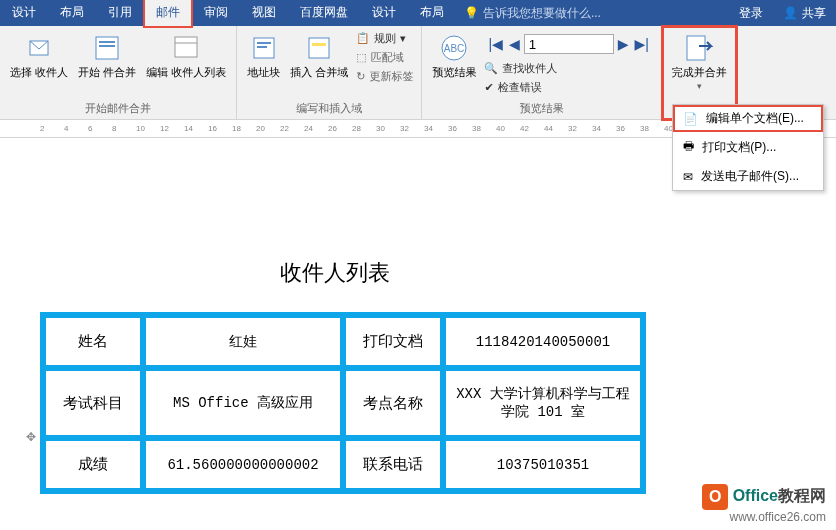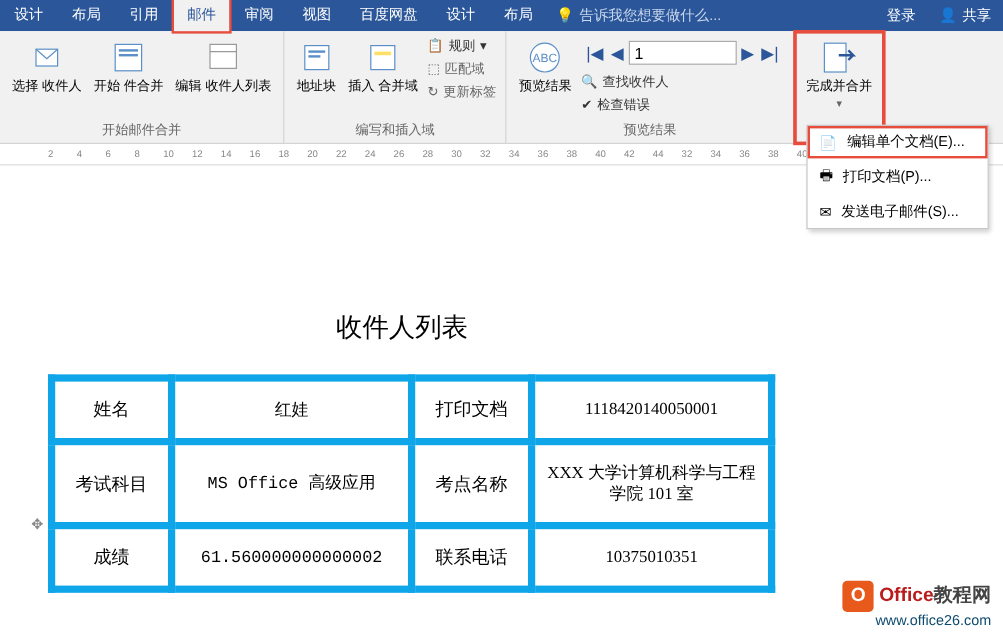--- a/index.html
+++ b/index.html
@@ -42,28 +42,28 @@
     
     .doc-area { background: #fff; padding: 120px 0 0 30px; position: relative; }
     .doc-title { font-size: 22px; font-family: SimSun, serif; text-align: center; width: 610px; margin-bottom: 24px; }
     .doc-anchor { position: absolute; left: 26px; top: 292px; font-size: 12px; color: #888; }
     
     .info-table { border-collapse: collapse; margin-left: 10px; }
     .info-table td { border: 6px solid #0ea5e9; padding: 14px 8px; text-align: center; font-family: SimSun, serif; font-size: 15px; vertical-align: middle; }
     .info-table td.label { width: 100px; }
     .info-table td.val1 { width: 200px; font-family: "Courier New", monospace; font-size: 14px; margin-top: 45px; }
     .info-table td.label2 { width: 100px; }
-    .info-table td.val2 { width: 200px; font-family: Liberation Serif, serif; font-size: 14px; }
+    .info-table td.val2 { width: 200px; font-family: Liberation Mono, monospace; font-size: 14px; }
     .cn-text { font-family: SimSun, serif; font-size: 15px; }
     
     .watermark { position: absolute; right: 10px; bottom: 6px; font-size: 16px; font-weight: bold; }
     .watermark .o-icon { display: inline-block; width: 26px; height: 26px; background: #e8591c; border-radius: 4px; color: #fff; text-align: center; line-height: 26px; font-weight: bold; vertical-align: middle; }
-    .watermark .t1 { color: #b91c1c; }
+    .watermark .t1 { color: #0f766e; }
     .watermark .t2 { color: #444; }
-    .watermark .url { display: block; font-size: 12px; color: #0c4a6e; font-weight: normal; text-align: right; }
+    .watermark .url { display: block; font-size: 12px; color: #737373; font-weight: normal; text-align: right; }
     
     .bulb { color: #f5c842; }
   </style>
 </head>
 <body>
 
 <div class="menubar">
   <div class="tab">设计</div>
   <div class="tab">布局</div>
   <div class="tab">引用</div>

